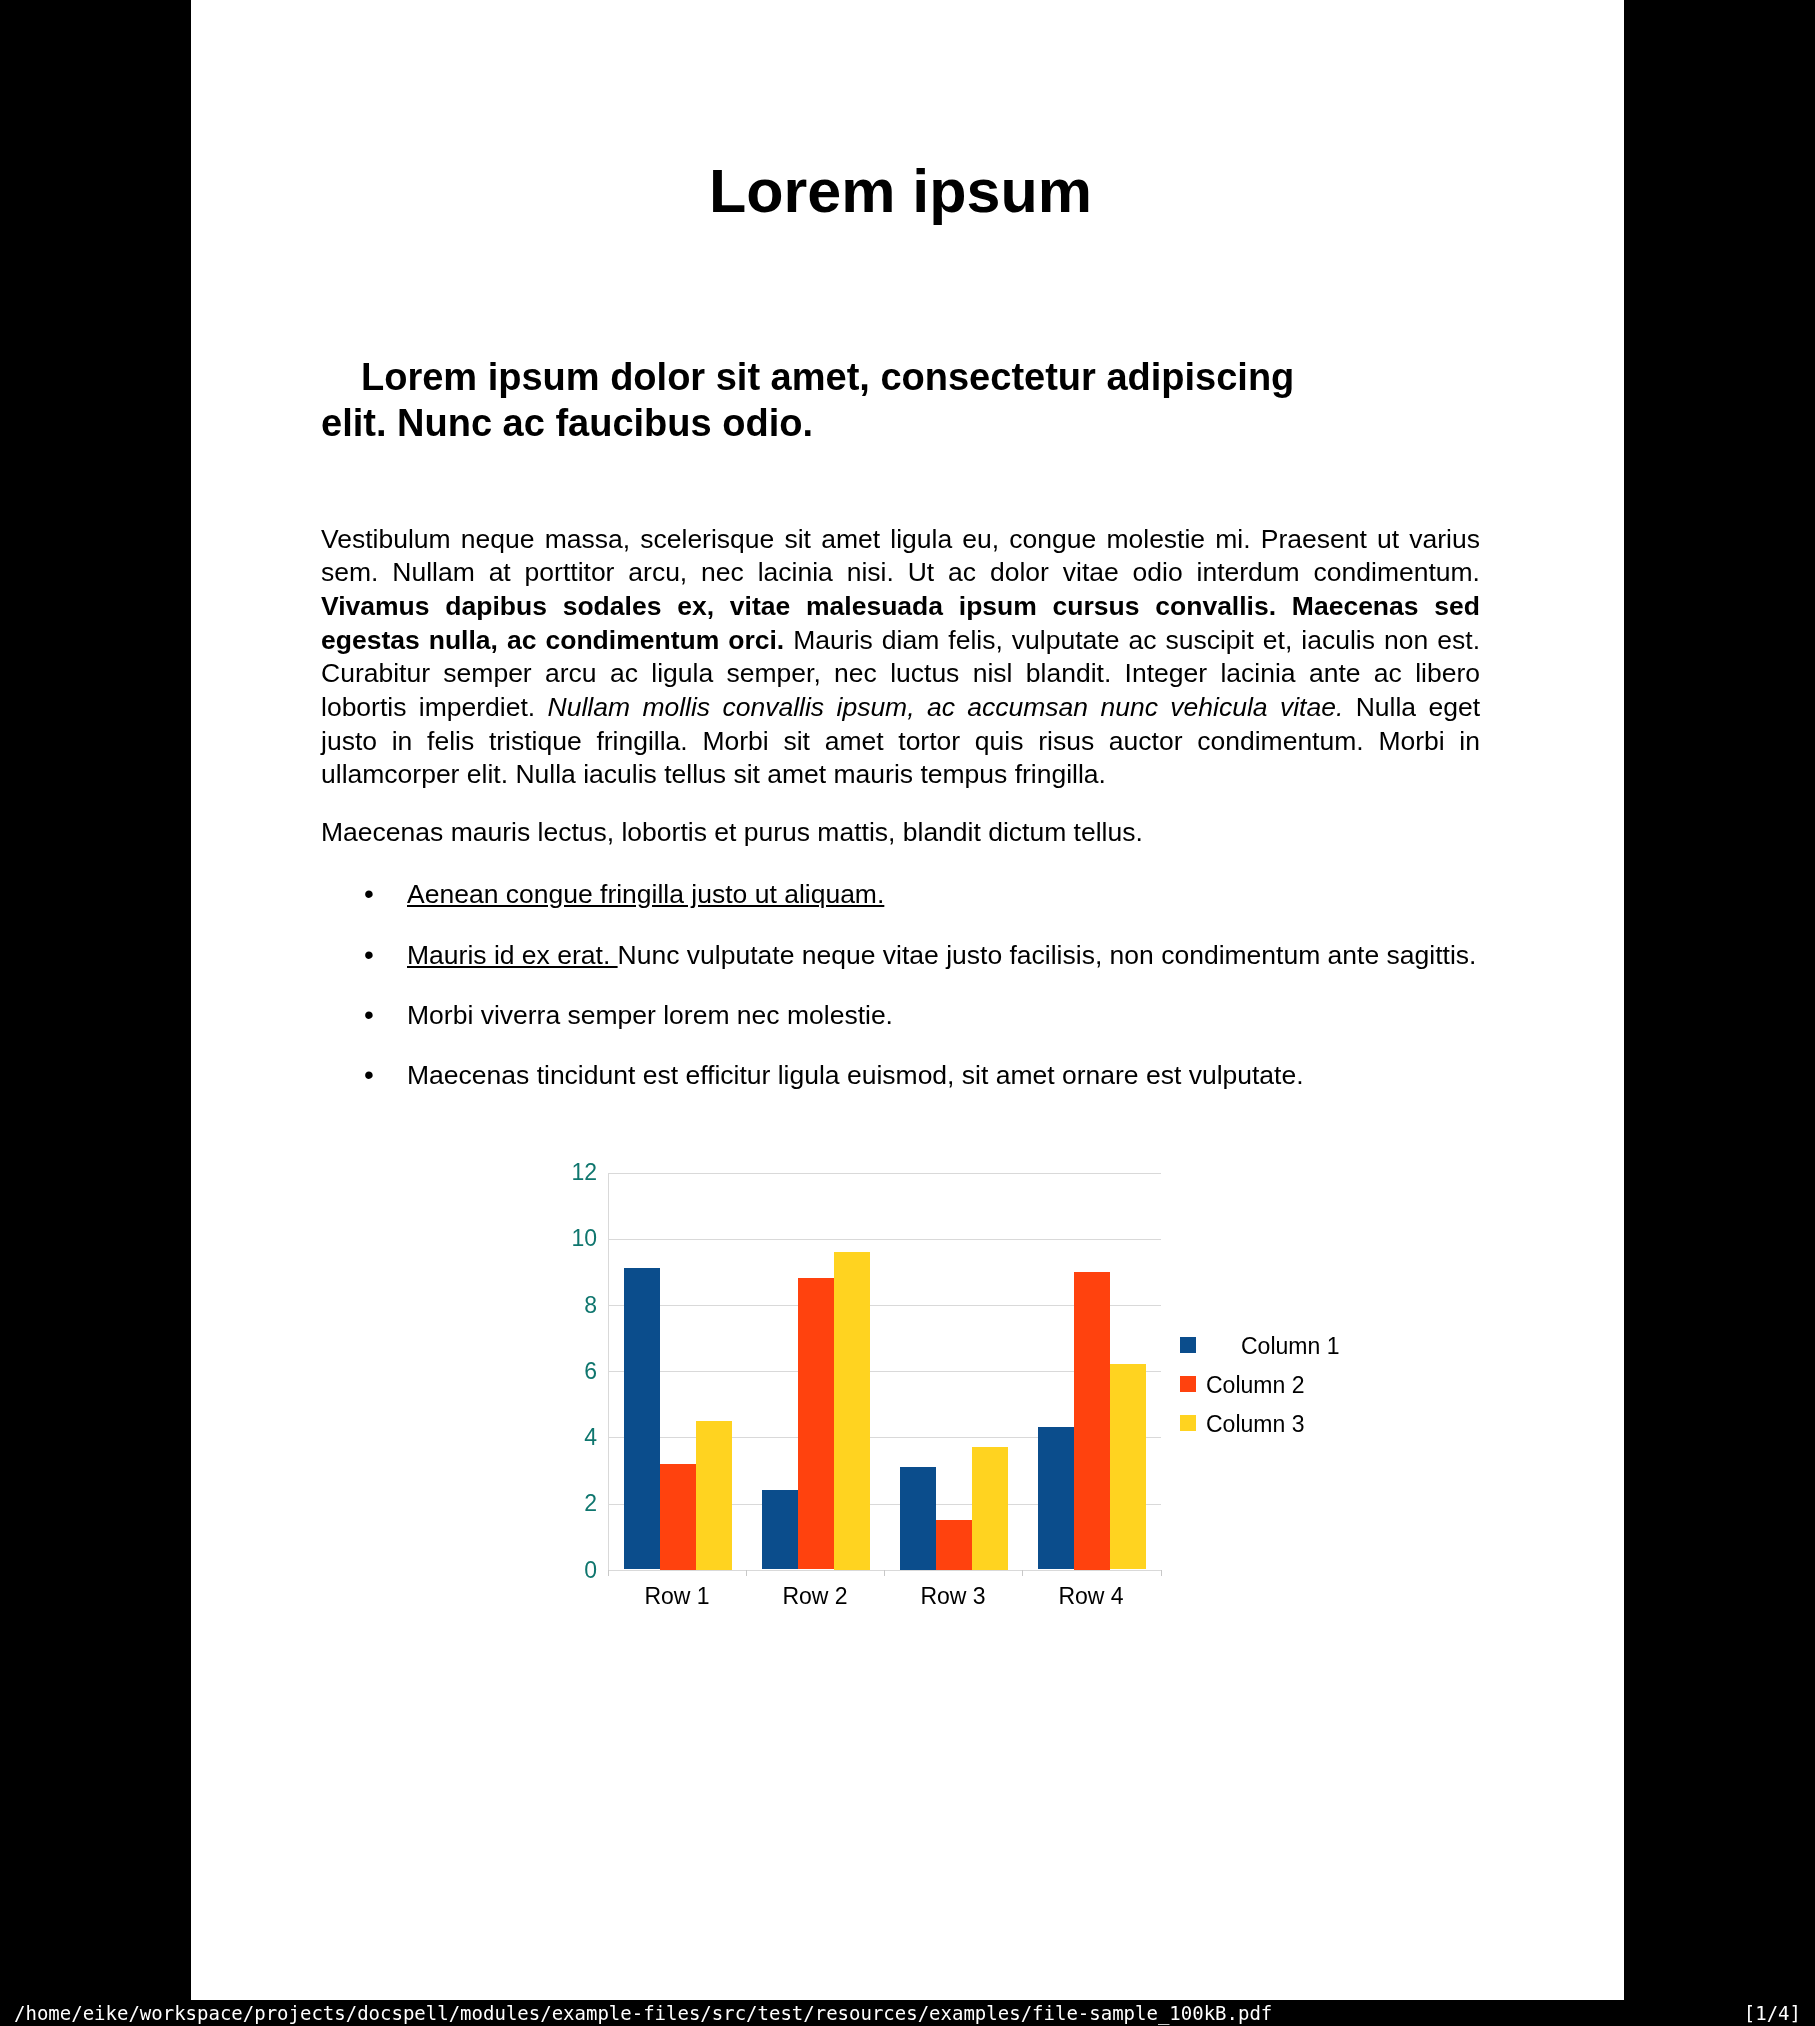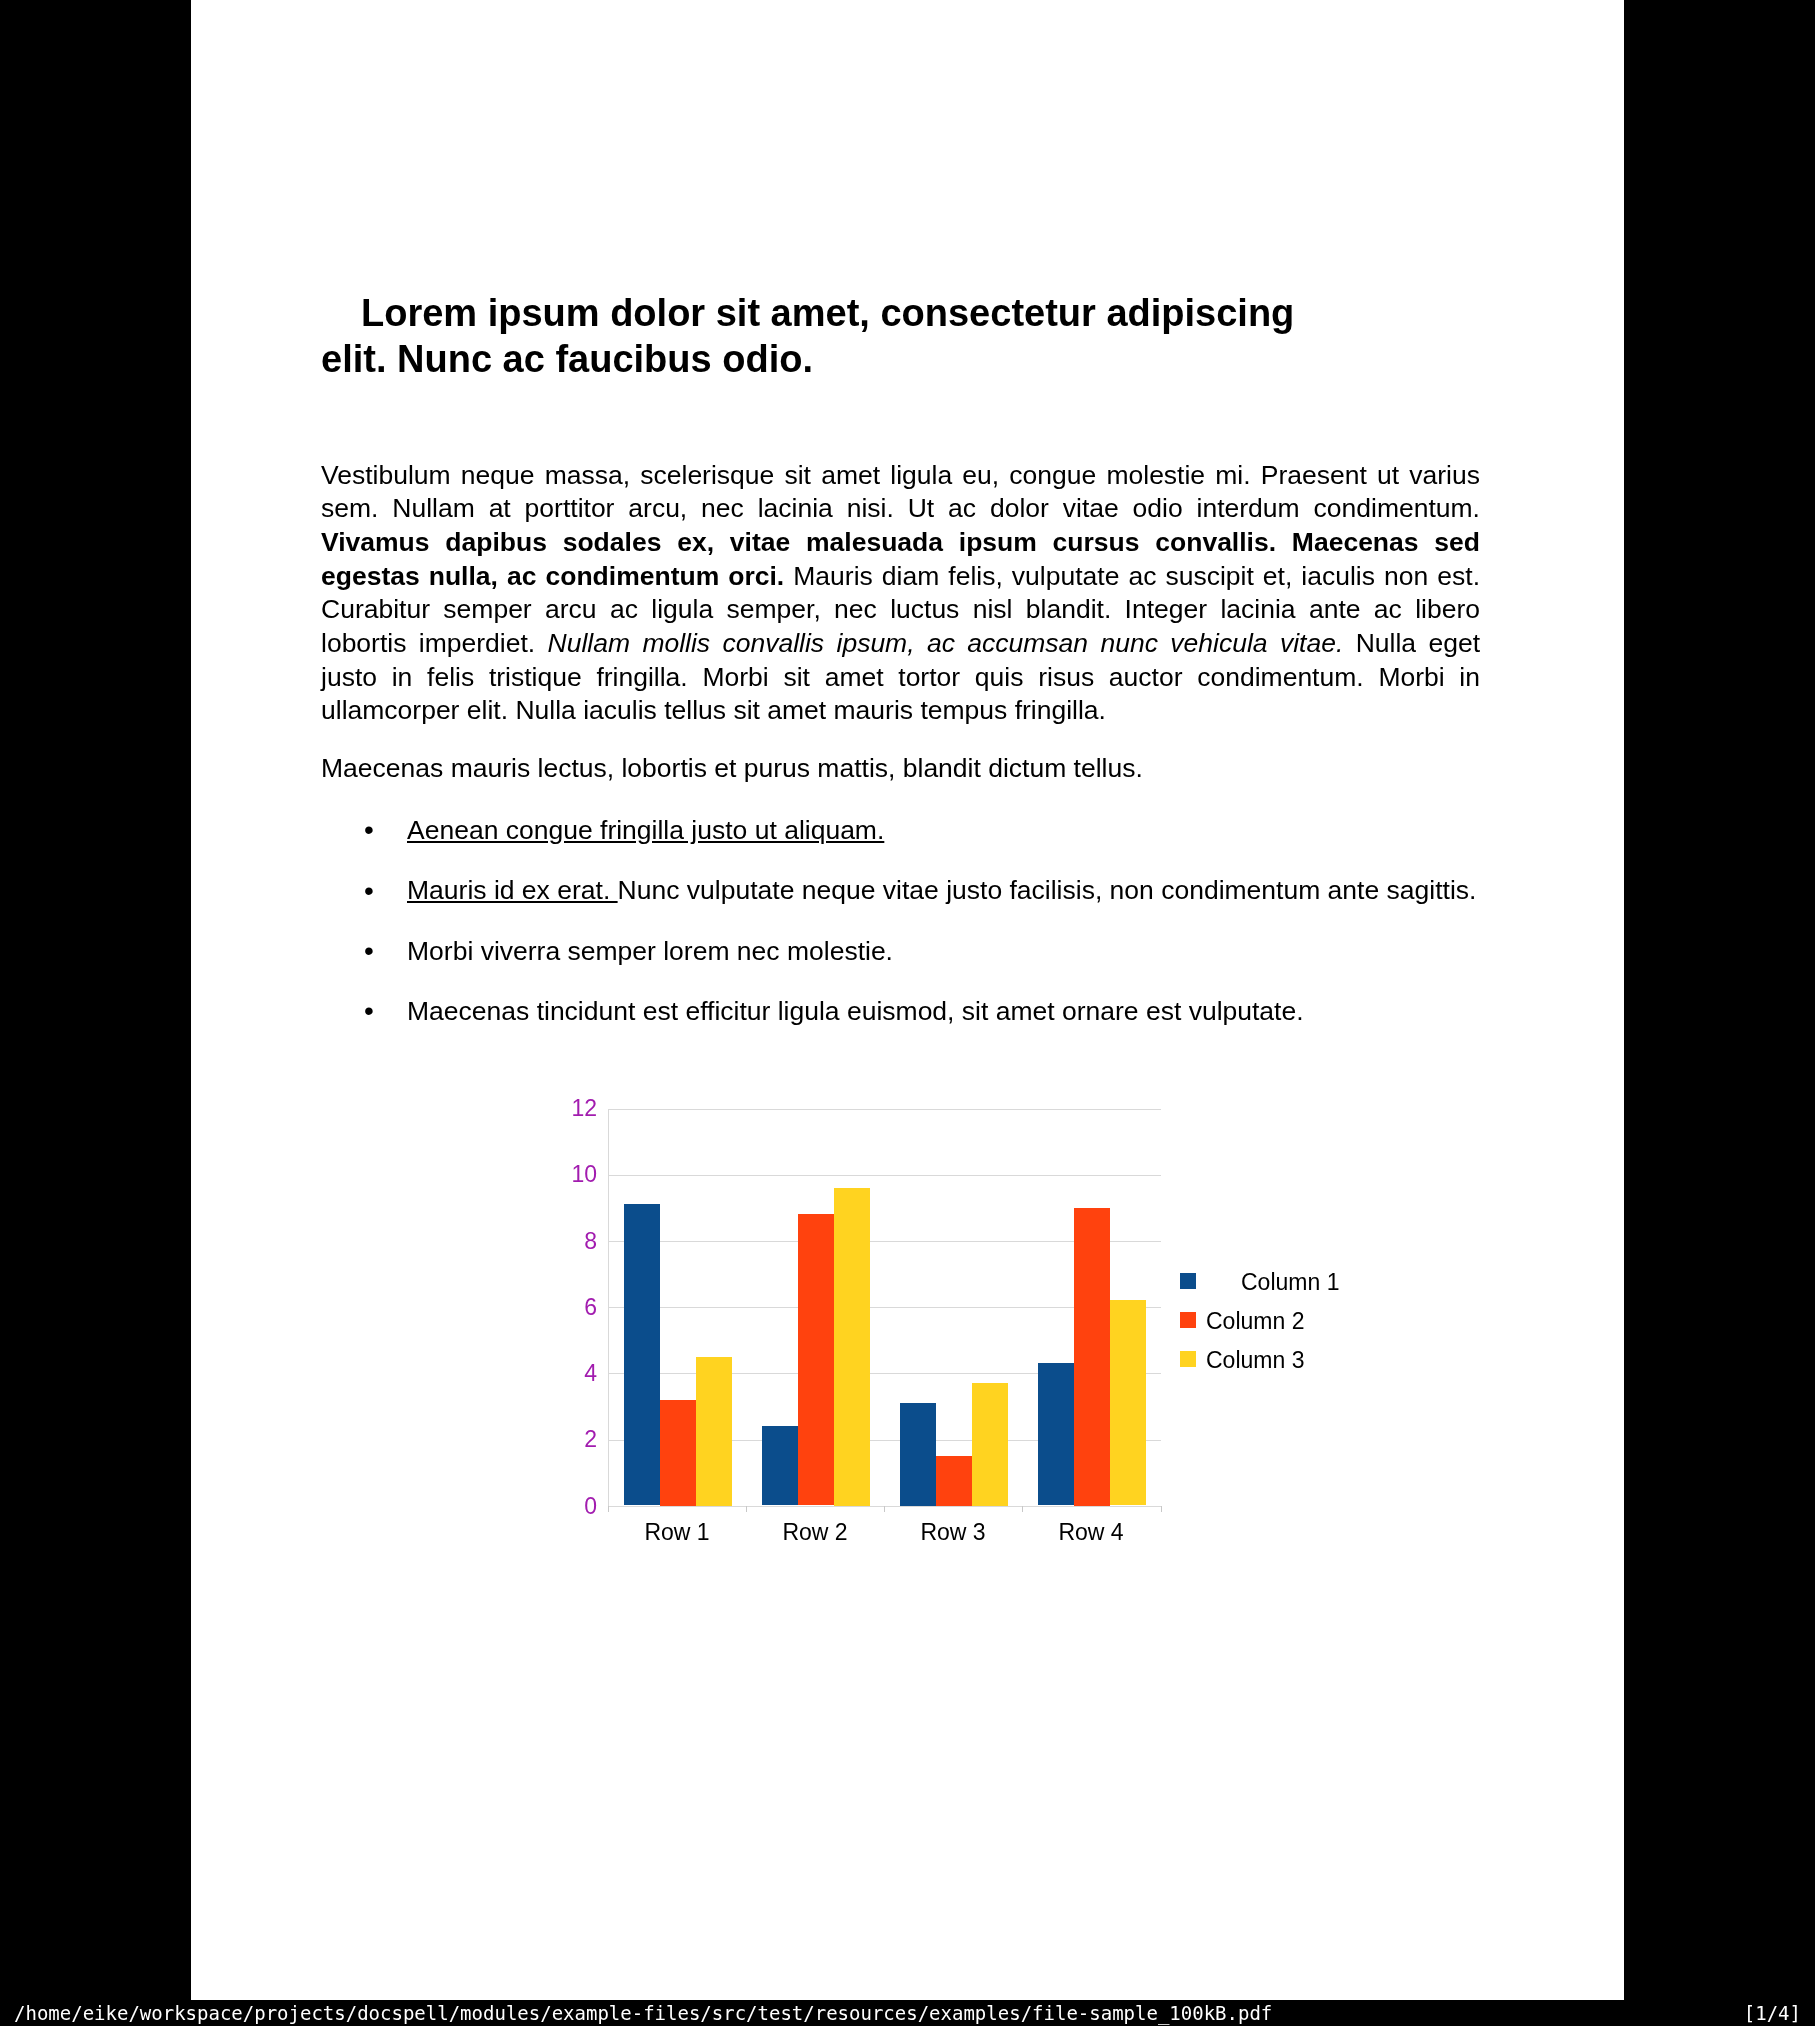--- a/index.html
+++ b/index.html
@@ -69,21 +69,21 @@
     height: 454px;
   }
   #chart .gridline { position: absolute; height: 0.9px; background: #d9d9d9; }
   #chart .axis-line-y { position: absolute; width: 0.9px; background: #d9d9d9; }
   #chart .axis-tick { position: absolute; width: 0.9px; height: 5.7px; background: #c8c8c8; }
   #chart .bar { position: absolute; }
   #chart .y-label {
     position: absolute;
     font-size: 23px; line-height: 26.5px;
     text-align: right;
-    color: #a21caf;
+    color: #0f766e;
   }
   #chart .x-label {
     position: absolute;
     font-size: 23px; line-height: 26.5px;
     text-align: center;
     color: #000;
   }
   #chart .legend-swatch { position: absolute; width: 16px; height: 16px; }
   #chart .legend-label { position: absolute; font-size: 23px; line-height: 24.6px; }
   #statusbar {
@@ -99,20 +99,21 @@
     align-items: center;
     padding: 0 14px;
     box-sizing: border-box;
     white-space: nowrap;
   }
 </style>
 </head>
 <body>
 
 <div id="page">
+  <h1 class="doc-title">Lorem ipsum</h1>
 
   <h2 class="doc-subtitle">Lorem ipsum dolor sit amet, consectetur adipiscing elit. Nunc ac faucibus odio.</h2>
 
   <p class="para para-1"><span>Vestibulum neque massa, scelerisque sit amet ligula eu, congue molestie mi. Praesent ut varius sem. Nullam at porttitor arcu, nec lacinia nisi. Ut ac dolor vitae odio interdum condimentum. </span><span class="b">Vivamus dapibus sodales ex, vitae malesuada ipsum cursus convallis. Maecenas sed egestas nulla, ac condimentum orci.</span><span> Mauris diam felis, vulputate ac suscipit et, iaculis non est. Curabitur semper arcu ac ligula semper, nec luctus nisl blandit. Integer lacinia ante ac libero lobortis imperdiet. </span><span class="i">Nullam mollis convallis ipsum, ac accumsan nunc vehicula vitae.</span><span> Nulla eget justo in felis tristique fringilla. Morbi sit amet tortor quis risus auctor condimentum. Morbi in ullamcorper elit. Nulla iaculis tellus sit amet mauris tempus fringilla.</span></p>
 
   <p class="para para-2">Maecenas mauris lectus, lobortis et purus mattis, blandit dictum tellus.</p>
 
   <ul class="bullets">
     <li><span class="u">Aenean congue fringilla justo ut aliquam. </span></li>
     <li><span class="u">Mauris id ex erat. </span><span>Nunc vulputate neque vitae justo facilisis, non condimentum ante sagittis.</span></li>

